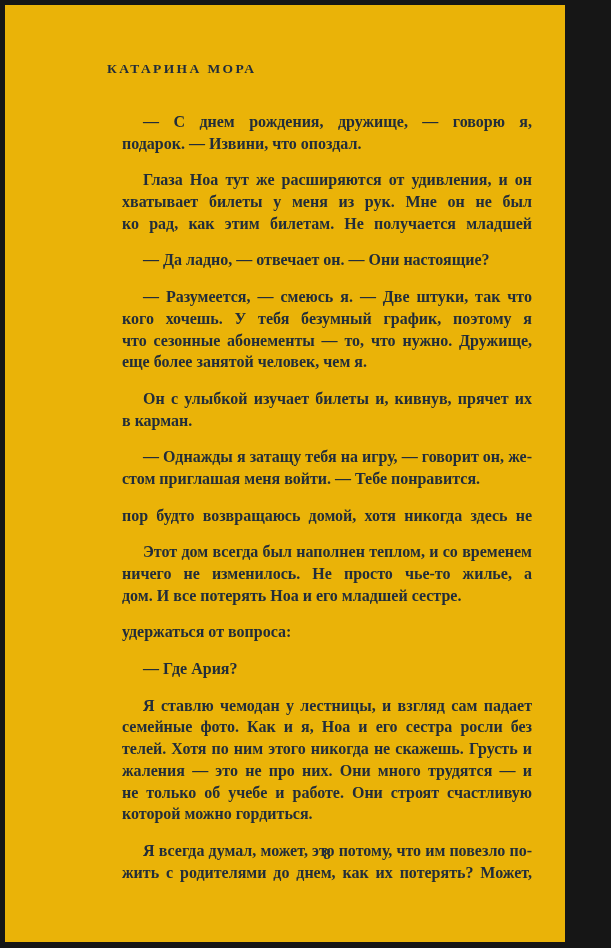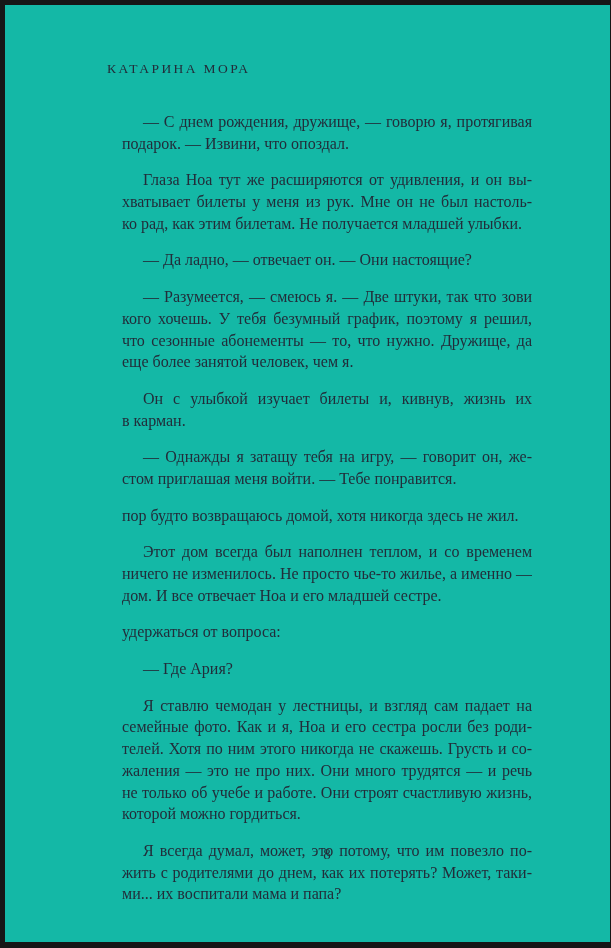--- a/index.html
+++ b/index.html
@@ -11,23 +11,24 @@
     height: 948px;
     background: #161616;
     position: relative;
     font-family: "Liberation Serif", serif;
     overflow: hidden;
   }
   .book-page {
     position: absolute;
     left: 5px;
     top: 5px;
-    width: 605px;
+    width: 560px;
     height: 937px;
-    background: #14b8a6;
+    background: #eab308;
+    font-weight: bold;
   }
   .running-header {
     position: absolute;
     left: 102px;
     top: 56px;
     font-size: 13.5px;
     line-height: 16px;
     letter-spacing: 2.4px;
     color: #222d3a;
     white-space: nowrap;
@@ -87,50 +88,49 @@
       <div class="paragraph">
         <div class="line indent last">— Да ладно, — отвечает он. — Они настоящие?</div>
       </div>
       <div class="paragraph">
         <div class="line indent">— Разумеется, — смеюсь я. — Две штуки, так что зови</div>
         <div class="line">кого хочешь. У тебя безумный график, поэтому я решил,</div>
         <div class="line">что сезонные абонементы — то, что нужно. Дружище, да ты</div>
         <div class="line last">еще более занятой человек, чем я.</div>
       </div>
       <div class="paragraph">
-        <div class="line indent">Он с улыбкой изучает билеты и, кивнув, жизнь их</div>
+        <div class="line indent">Он с улыбкой изучает билеты и, кивнув, прячет их</div>
         <div class="line last">в карман.</div>
       </div>
       <div class="paragraph">
         <div class="line indent">— Однажды я затащу тебя на игру, — говорит он, же-</div>
         <div class="line last">стом приглашая меня войти. — Тебе понравится.</div>
       </div>
       <div class="paragraph">
         <div class="line last">пор будто возвращаюсь домой, хотя никогда здесь не жил.</div>
       </div>
       <div class="paragraph">
         <div class="line indent">Этот дом всегда был наполнен теплом, и со временем</div>
         <div class="line">ничего не изменилось. Не просто чье-то жилье, а именно —</div>
-        <div class="line last">дом. И все отвечает Ноа и его младшей сестре.</div>
+        <div class="line last">дом. И все потерять Ноа и его младшей сестре.</div>
       </div>
       <div class="paragraph">
         <div class="line last">удержаться от вопроса:</div>
       </div>
       <div class="paragraph">
         <div class="line indent last">— Где Ария?</div>
       </div>
       <div class="paragraph">
         <div class="line indent">Я ставлю чемодан у лестницы, и взгляд сам падает на</div>
         <div class="line">семейные фото. Как и я, Ноа и его сестра росли без роди-</div>
         <div class="line">телей. Хотя по ним этого никогда не скажешь. Грусть и со-</div>
         <div class="line">жаления — это не про них. Они много трудятся — и речь</div>
         <div class="line">не только об учебе и работе. Они строят счастливую жизнь,</div>
         <div class="line last">которой можно гордиться.</div>
       </div>
       <div class="paragraph">
         <div class="line indent">Я всегда думал, может, это потому, что им повезло по-</div>
         <div class="line">жить с родителями до днем, как их потерять? Может, таки-</div>
-        <div class="line last">ми... их воспитали мама и папа?</div>
       </div>
     </div>
 
   <div class="page-number">8</div>
 </div>
 
 </body></html>

